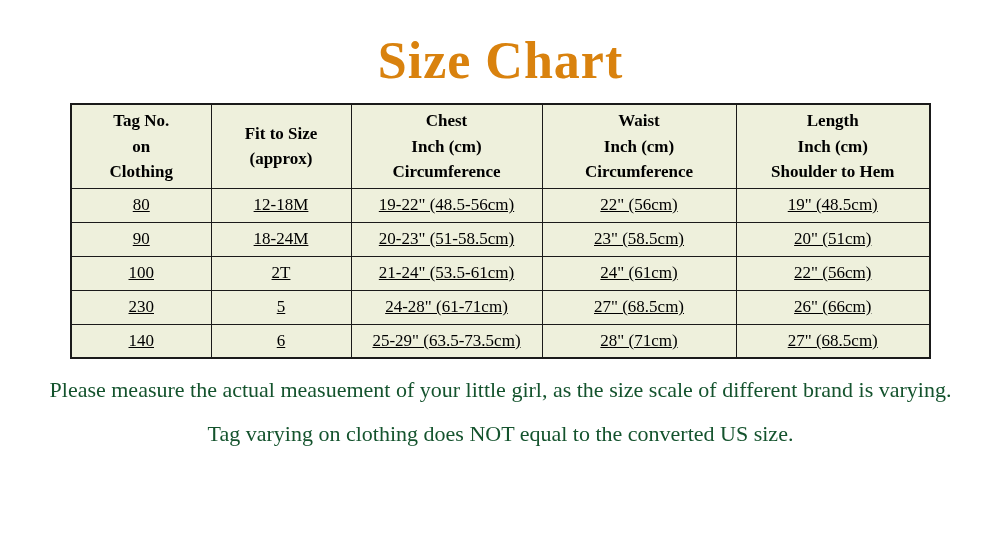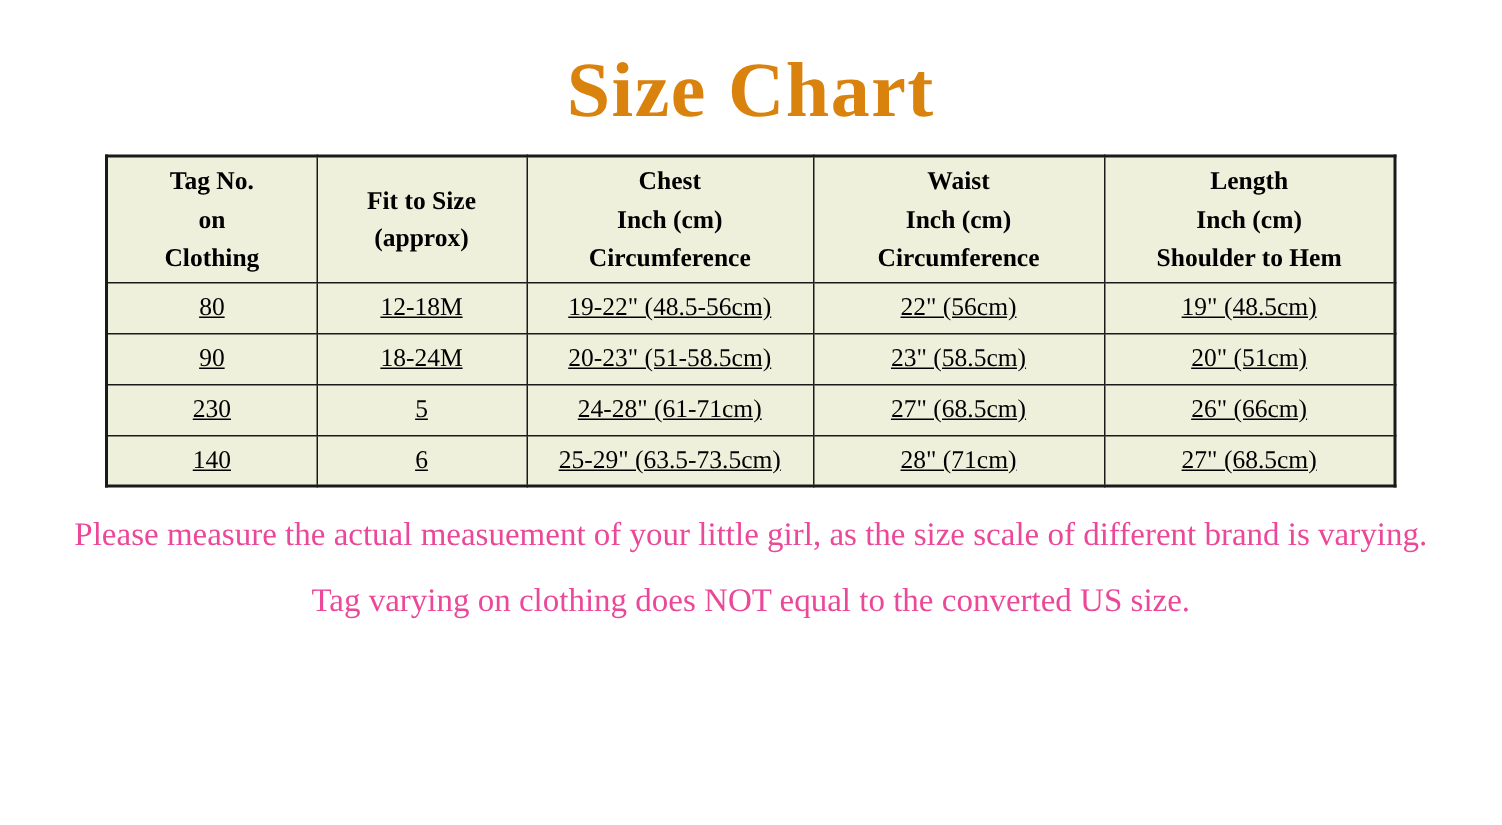--- a/index.html
+++ b/index.html
@@ -51,21 +51,21 @@
     text-decoration: underline;
   }
   .col-tag  { width: 140px; }
   .col-fit  { width: 140px; }
   .col-chest{ width: 191px; }
   .col-waist{ width: 194px; }
   .col-len  { width: 194px; }
   .footer {
     margin-top: 20px;
     text-align: center;
-    color: #ec4899;
+    color: #14532d;
   }
   .footer p {
     font-size: 22px;
     line-height: 1.0;
     margin-bottom: 22px;
   }
 </style>
 </head>
 <body>
 
@@ -108,20 +108,27 @@
         <td>19" (48.5cm)</td>
       </tr>
       <tr>
         <td>90</td>
         <td>18-24M</td>
         <td>20-23" (51-58.5cm)</td>
         <td>23" (58.5cm)</td>
         <td>20" (51cm)</td>
       </tr>
       <tr>
+        <td>100</td>
+        <td>2T</td>
+        <td>21-24" (53.5-61cm)</td>
+        <td>24" (61cm)</td>
+        <td>22" (56cm)</td>
+      </tr>
+      <tr>
         <td>230</td>
         <td>5</td>
         <td>24-28" (61-71cm)</td>
         <td>27" (68.5cm)</td>
         <td>26" (66cm)</td>
       </tr>
       <tr>
         <td>140</td>
         <td>6</td>
         <td>25-29" (63.5-73.5cm)</td>

